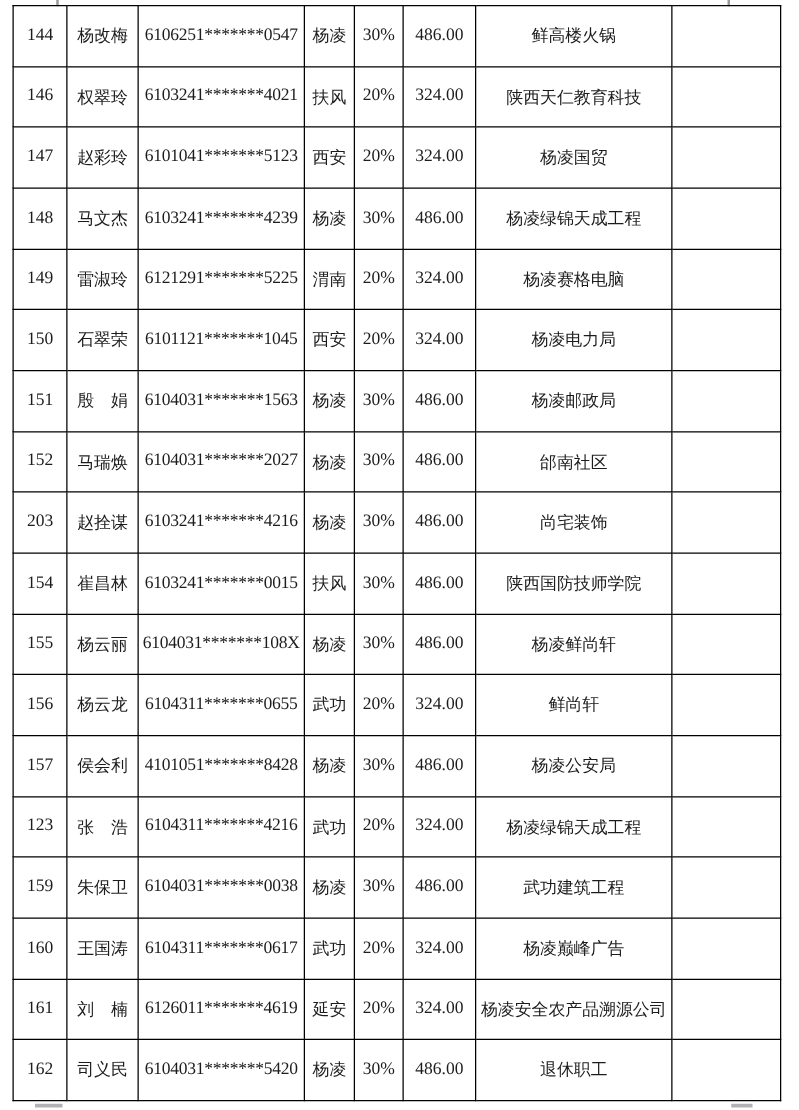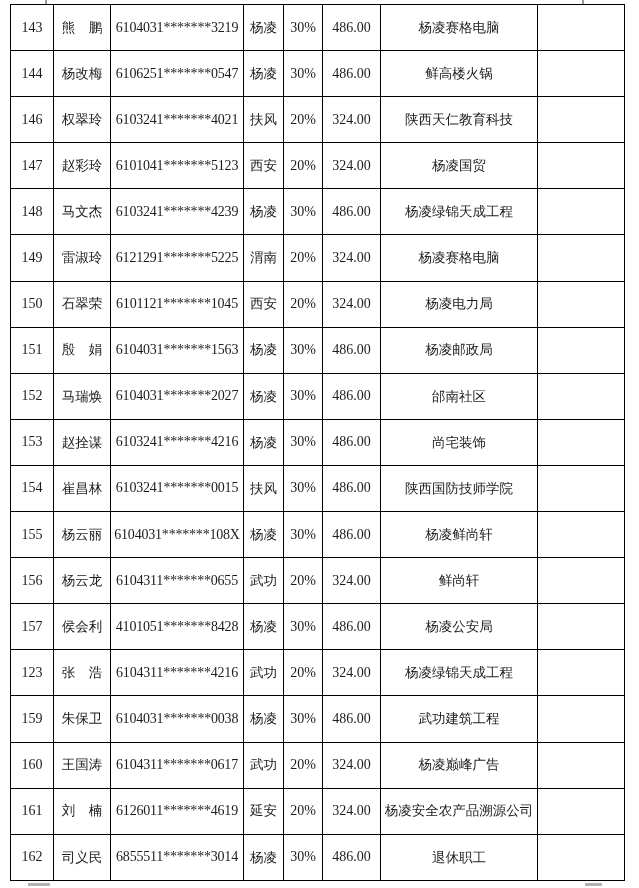--- a/index.html
+++ b/index.html
@@ -77,30 +77,20 @@
     <col class="col-name">
     <col class="col-id">
     <col class="col-city">
     <col class="col-pct">
     <col class="col-amount">
     <col class="col-employer">
     <col class="col-blank">
   </colgroup>
   <tbody id="table-body">
       <tr>
-        <td class="col-no cell-no">143</td>
-        <td class="col-name cell-name">熊　鹏</td>
-        <td class="col-id cell-id">6104031*******3219</td>
-        <td class="col-city cell-city">杨凌</td>
-        <td class="col-pct cell-pct">30%</td>
-        <td class="col-amount cell-amount">486.00</td>
-        <td class="col-employer cell-employer">杨凌赛格电脑</td>
-        <td class="col-blank cell-blank"></td>
-      </tr>
-      <tr>
         <td class="col-no cell-no">144</td>
         <td class="col-name cell-name">杨改梅</td>
         <td class="col-id cell-id">6106251*******0547</td>
         <td class="col-city cell-city">杨凌</td>
         <td class="col-pct cell-pct">30%</td>
         <td class="col-amount cell-amount">486.00</td>
         <td class="col-employer cell-employer">鲜高楼火锅</td>
         <td class="col-blank cell-blank"></td>
       </tr>
       <tr>
@@ -167,21 +157,21 @@
         <td class="col-no cell-no">152</td>
         <td class="col-name cell-name">马瑞焕</td>
         <td class="col-id cell-id">6104031*******2027</td>
         <td class="col-city cell-city">杨凌</td>
         <td class="col-pct cell-pct">30%</td>
         <td class="col-amount cell-amount">486.00</td>
         <td class="col-employer cell-employer">邰南社区</td>
         <td class="col-blank cell-blank"></td>
       </tr>
       <tr>
-        <td class="col-no cell-no">153</td>
+        <td class="col-no cell-no">203</td>
         <td class="col-name cell-name">赵拴谋</td>
         <td class="col-id cell-id">6103241*******4216</td>
         <td class="col-city cell-city">杨凌</td>
         <td class="col-pct cell-pct">30%</td>
         <td class="col-amount cell-amount">486.00</td>
         <td class="col-employer cell-employer">尚宅装饰</td>
         <td class="col-blank cell-blank"></td>
       </tr>
       <tr>
         <td class="col-no cell-no">154</td>
@@ -259,21 +249,21 @@
         <td class="col-id cell-id">6126011*******4619</td>
         <td class="col-city cell-city">延安</td>
         <td class="col-pct cell-pct">20%</td>
         <td class="col-amount cell-amount">324.00</td>
         <td class="col-employer cell-employer">杨凌安全农产品溯源公司</td>
         <td class="col-blank cell-blank"></td>
       </tr>
       <tr>
         <td class="col-no cell-no">162</td>
         <td class="col-name cell-name">司义民</td>
-        <td class="col-id cell-id">6855511*******3014</td>
+        <td class="col-id cell-id">6104031*******5420</td>
         <td class="col-city cell-city">杨凌</td>
         <td class="col-pct cell-pct">30%</td>
         <td class="col-amount cell-amount">486.00</td>
         <td class="col-employer cell-employer">退休职工</td>
         <td class="col-blank cell-blank"></td>
       </tr>
     </tbody>
 </table>
 
 <div class="handle handle-bottom-left"></div>

